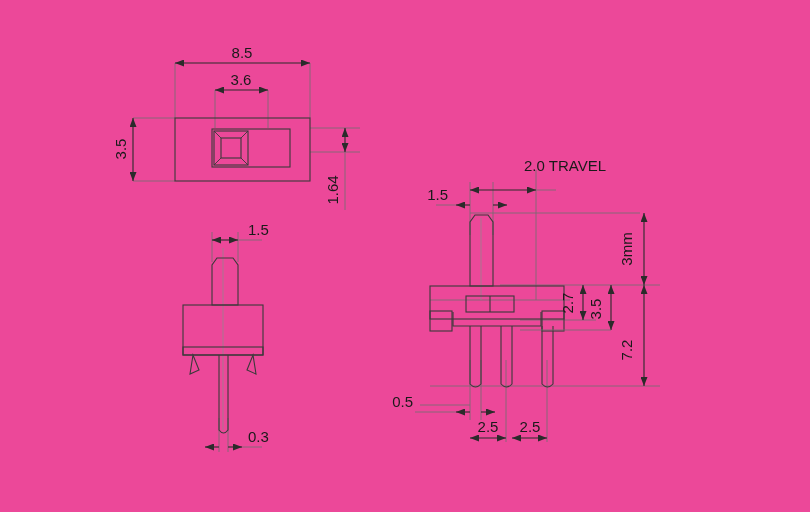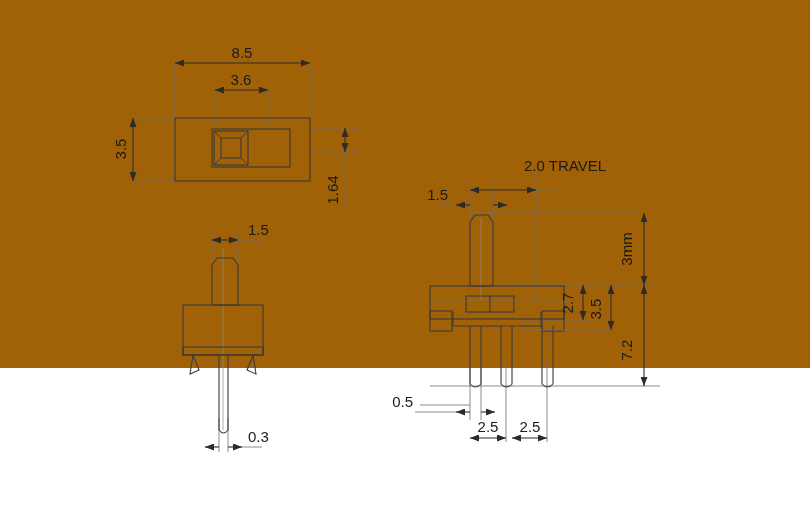--- a/index.html
+++ b/index.html
@@ -1,18 +1,18 @@
 <!DOCTYPE html>
 <html><head>
 <meta charset="utf-8">
 <style>
   html,body{margin:0;padding:0;background:#fff;}
   body{width:810px;height:520px;overflow:hidden;
        font-family:"Liberation Sans",sans-serif;}
-  #stage{position:relative;width:810px;height:368px;background:#a16207;}
+  #stage{position:relative;width:810px;height:512px;background:#ec4899;}
   svg{display:block;}
   text{font-family:"Liberation Sans",sans-serif;fill:#1a1a1a;}
 </style>
 </head>
 <body>
 
 <div id="stage">
 <svg width="810" height="520" viewBox="0 0 810 520">
 
   <defs>

